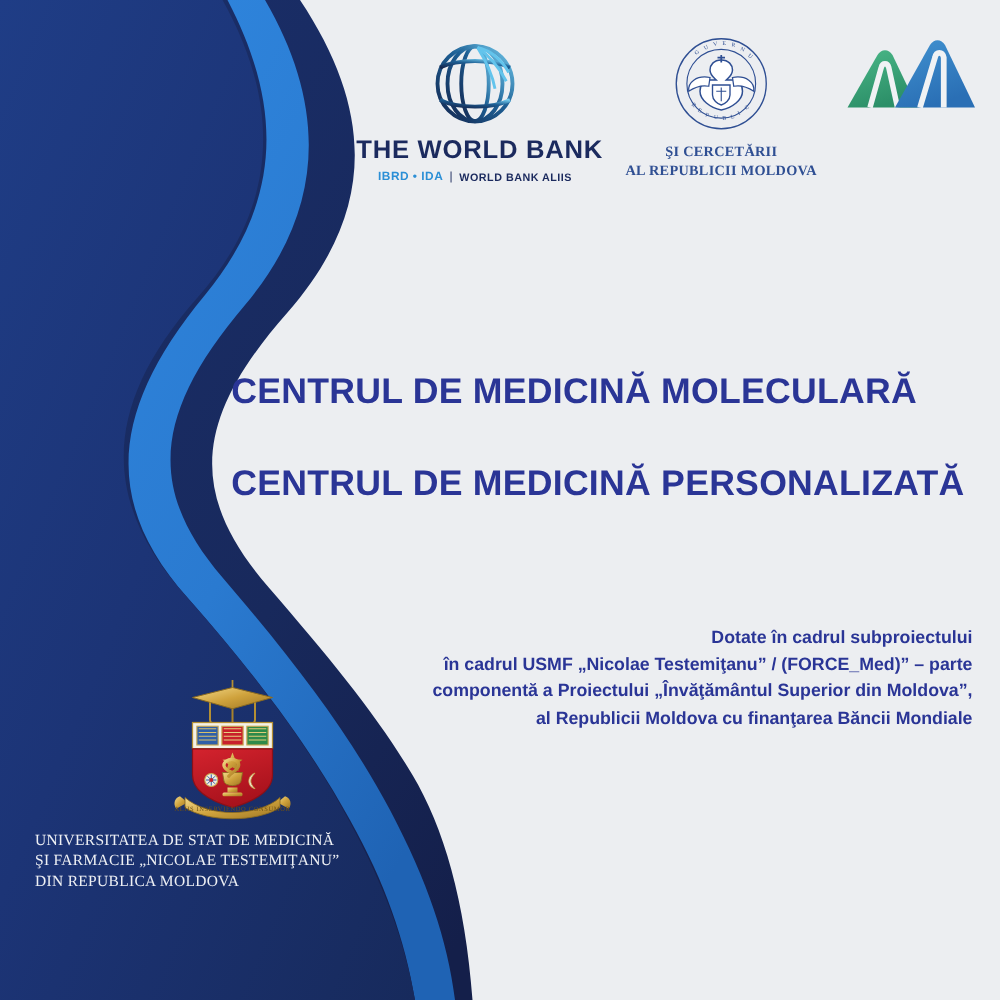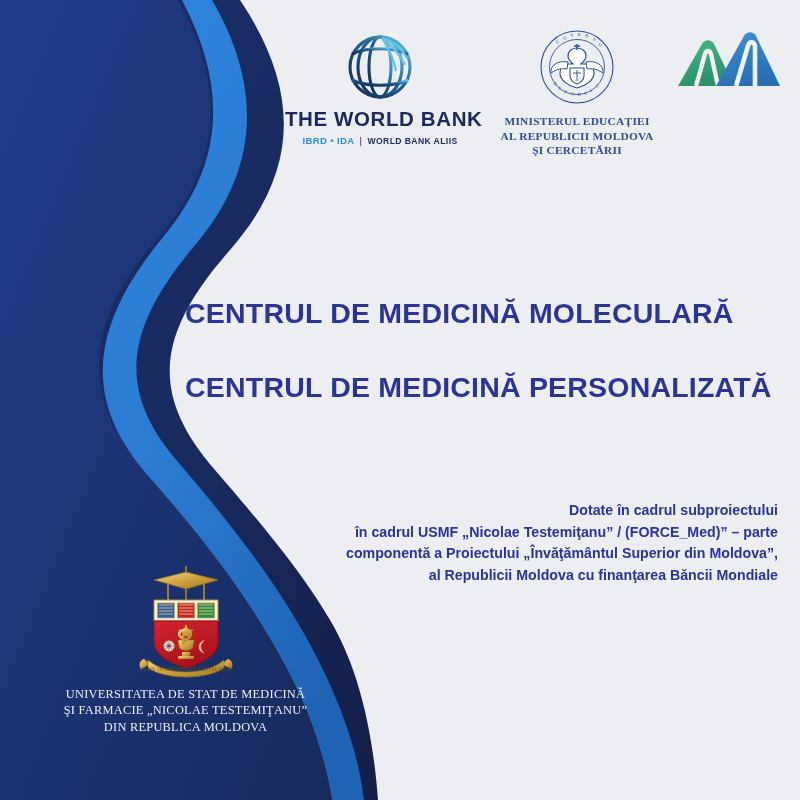--- a/index.html
+++ b/index.html
@@ -114,23 +114,22 @@
     font-weight: bold;
     font-size: 14.2px;
     line-height: 21.5px;
   }
   .desc-block .line { white-space: nowrap; }
 
   
   #university {
     position: absolute;
     left: 28px;
-    top: 564px;
+    top: 542px;
     width: 315px;
-    text-align: center;
   }
   #usmf-name {
     margin-top: 6px;
     color: #eef0f4;
     font-family: "Liberation Serif", serif;
     font-size: 12.4px;
     line-height: 16.4px;
     letter-spacing: 0.25px;
     white-space: nowrap;
   }
@@ -253,23 +252,22 @@
             <text x="-13" y="26" transform="rotate(17,-13,26)">P</text>
             <text x="-6" y="28" transform="rotate(6,-6,28)">U</text>
             <text x="1" y="29" transform="rotate(-5,1,29)">B</text>
             <text x="8" y="28" transform="rotate(-16,8,28)">L</text>
             <text x="14" y="25" transform="rotate(-27,14,25)">I</text>
             <text x="20" y="21" transform="rotate(-38,20,21)">C</text>
           </g>
         </g>
       </svg>
       <div class="min-text">
-        <div>MINISTERUL EDUCAŢIEI</div>
+        <div>ŞI CERCETĂRII</div>
         <div>AL REPUBLICII MOLDOVA</div>
-        <div>ŞI CERCETĂRII</div>
       </div>
     </div>
 
     <div class="logo" id="logo-project">
       <svg width="130" height="62" viewBox="0 0 130 62">
         <defs>
           <linearGradient id="mtGreen" x1="0" y1="0" x2="0.4" y2="1">
             <stop offset="0%" stop-color="#4ab888"></stop>
             <stop offset="100%" stop-color="#2c8f68"></stop>
           </linearGradient>

